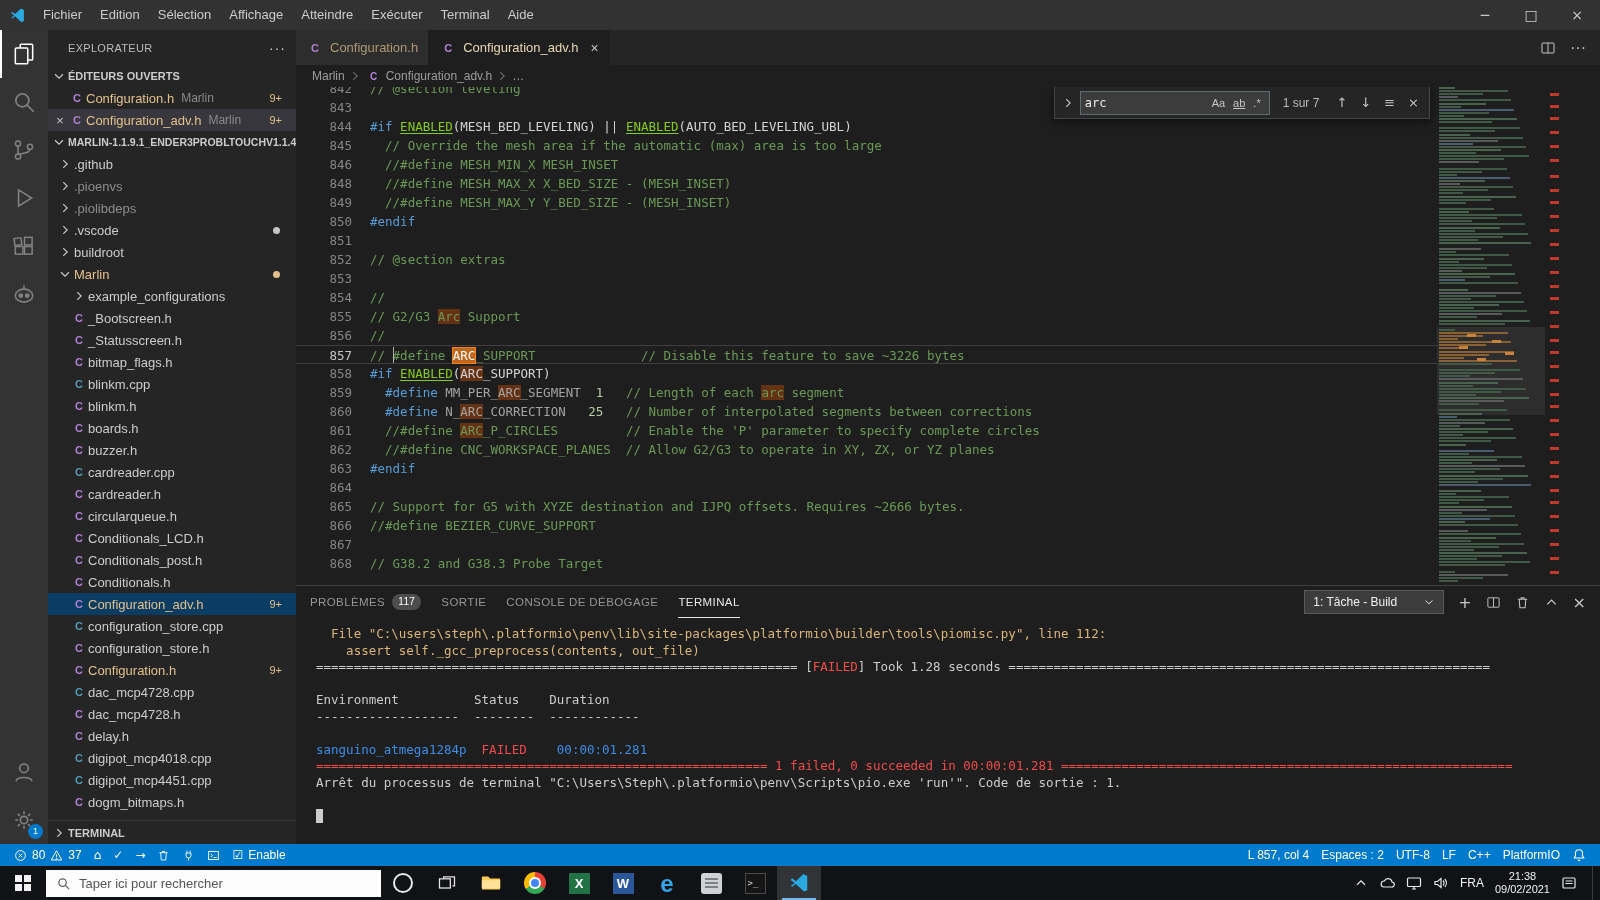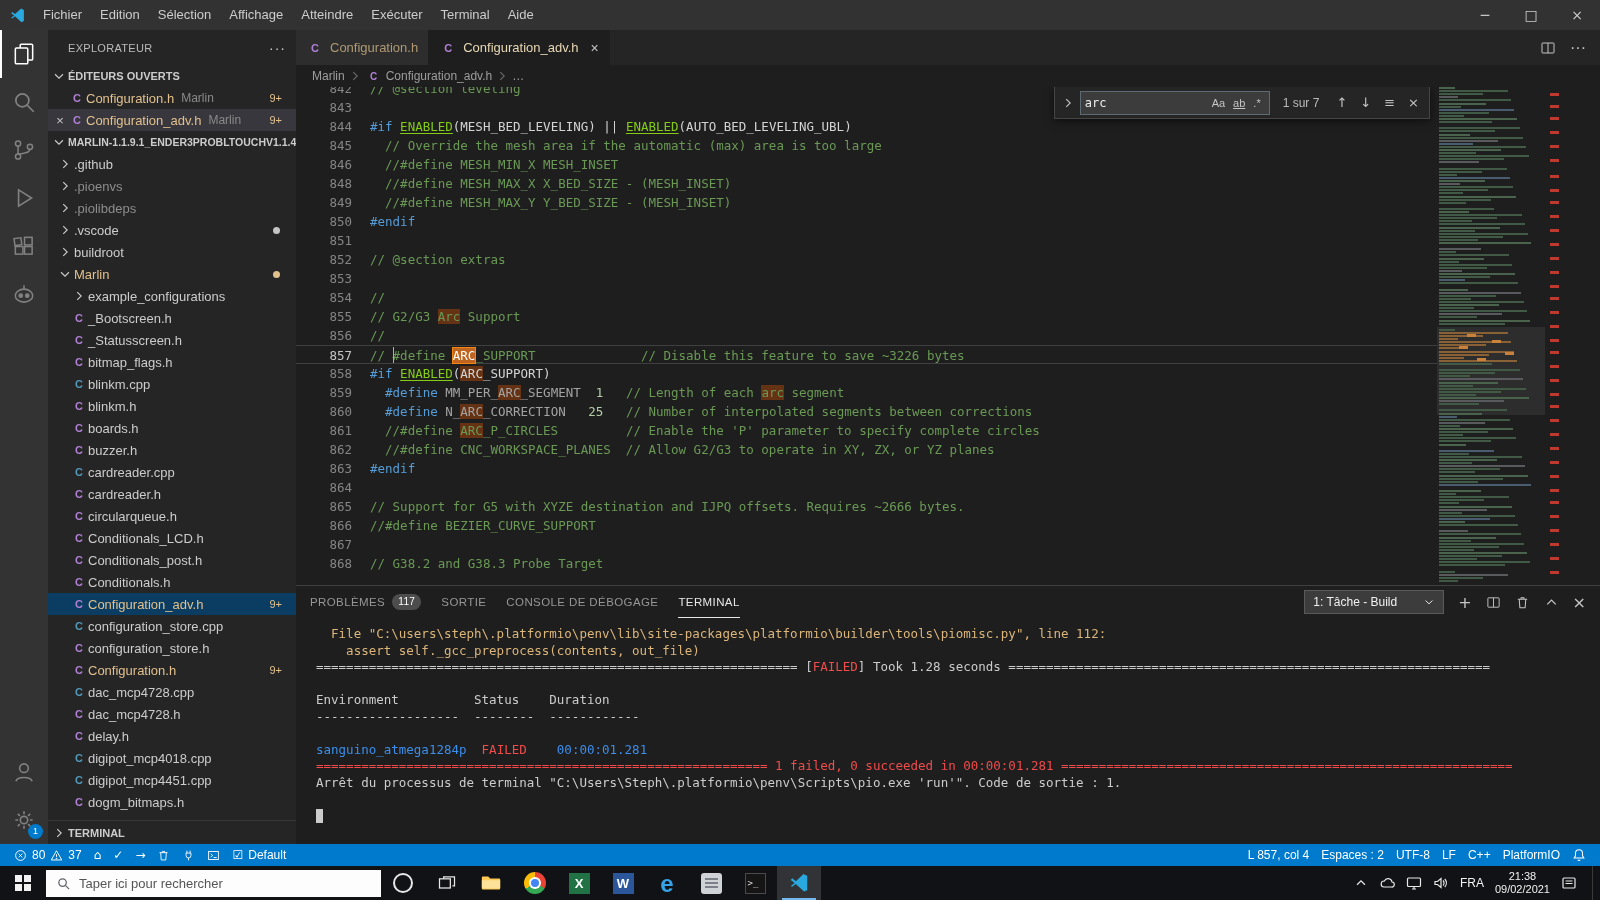--- a/index.html
+++ b/index.html
@@ -808,21 +808,21 @@
         </svg>
       </div>
     <div class="sb-item">
         <svg width="13" height="13" viewBox="0 0 16 16" fill="none" stroke="#fff" stroke-width="1.1">
           <rect x="2" y="3" width="12" height="10"></rect>
           <path d="M4.5 6 7 8l-2.5 2M8 10.5h4"></path>
         </svg>
       </div>
     <div class="sb-item">
       <span class="glyph">☑</span>
-      <span>Default</span>
+      <span>Enable</span>
     </div>
     <div class="sb-right" id="status-right">
         <div class="sb-item">L 857, col 4</div>
         <div class="sb-item">Espaces : 2</div>
         <div class="sb-item">UTF-8</div>
         <div class="sb-item">LF</div>
         <div class="sb-item">C++</div>
         <div class="sb-item">PlatformIO</div>
       </div>
     <div class="sb-item">

